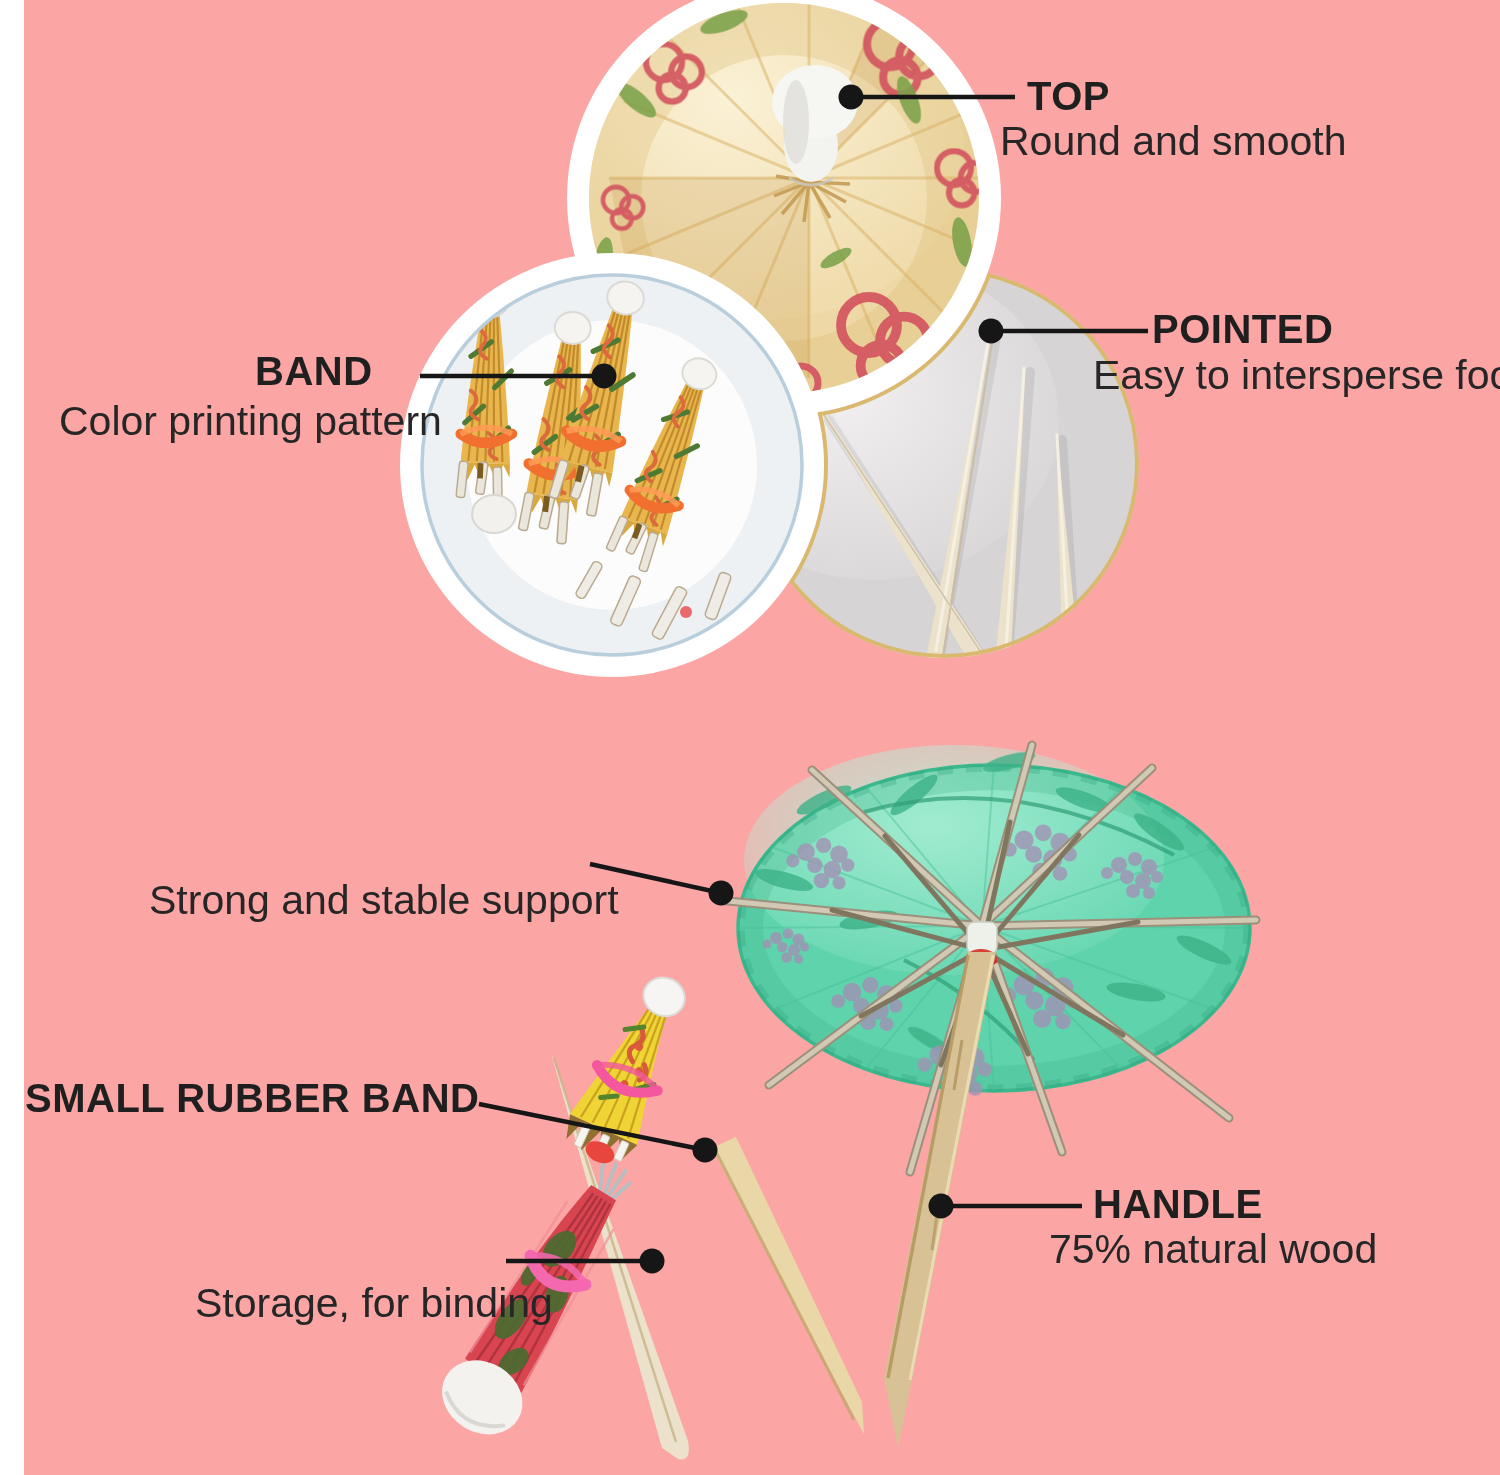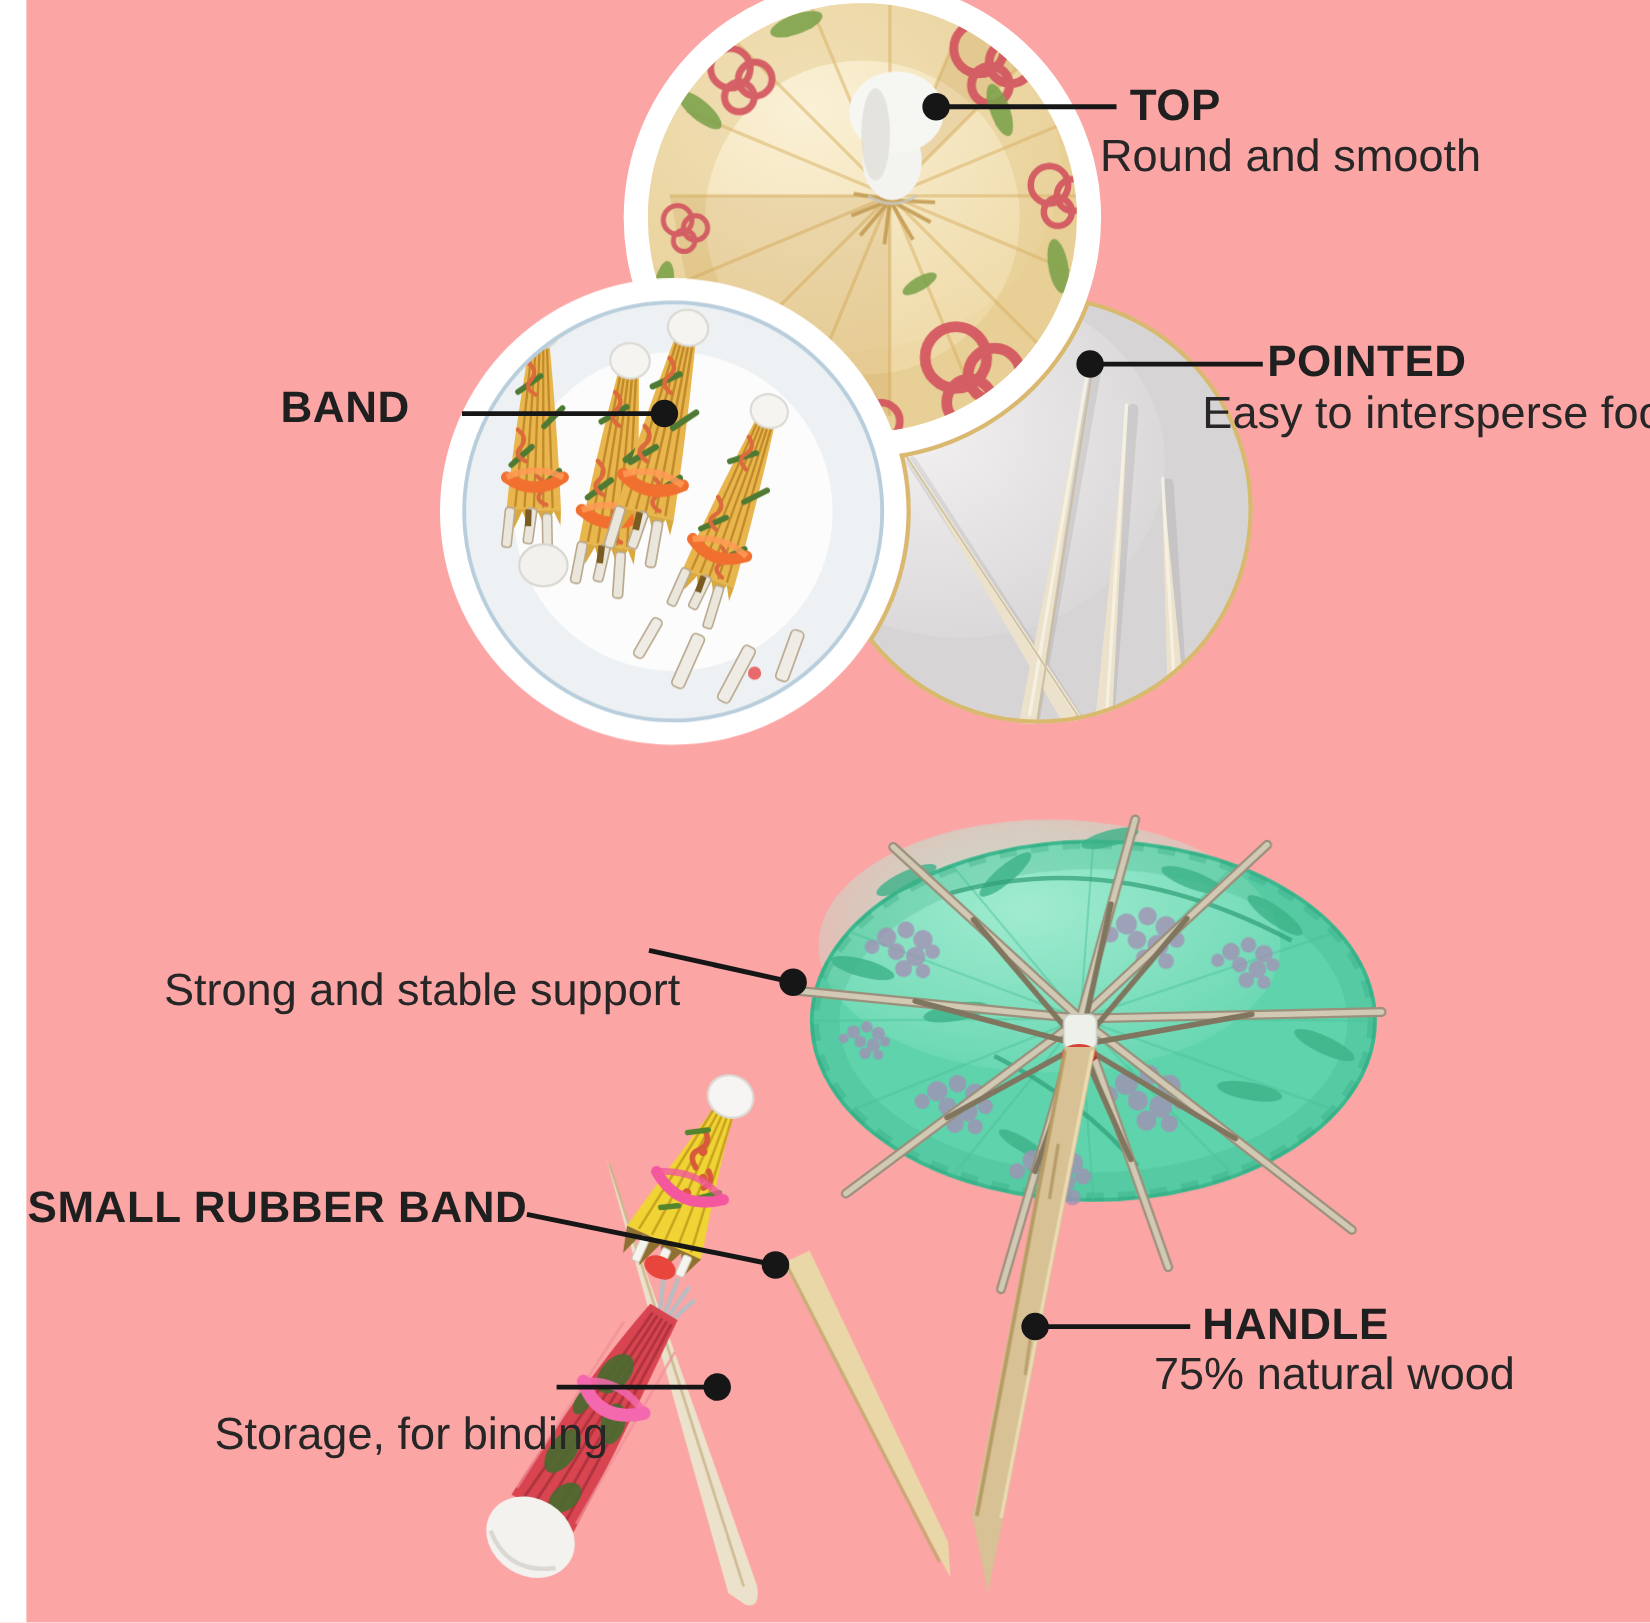--- a/index.html
+++ b/index.html
@@ -422,20 +422,23 @@
 <div class="lbl" style="left:1003px;top:74px">
   <span class="t">TOP</span>
 </div>
 <div class="lbl" style="left:976px;top:118px">
   <span class="s">Round and smooth</span>
 </div>
 
 <div class="lbl" style="left:231px;top:349px">
   <span class="t">BAND</span>
 </div>
+<div class="lbl" style="left:35px;top:398px">
+  <span class="s">Color printing pattern</span>
+</div>
 
 <div class="lbl" style="left:1128px;top:307px">
   <span class="t">POINTED</span>
 </div>
 <div class="lbl" style="left:1069px;top:352px">
   <span class="s">Easy to intersperse food</span>
 </div>
 
 <div class="lbl" style="left:125px;top:877px">
   <span class="s">Strong and stable support</span>

